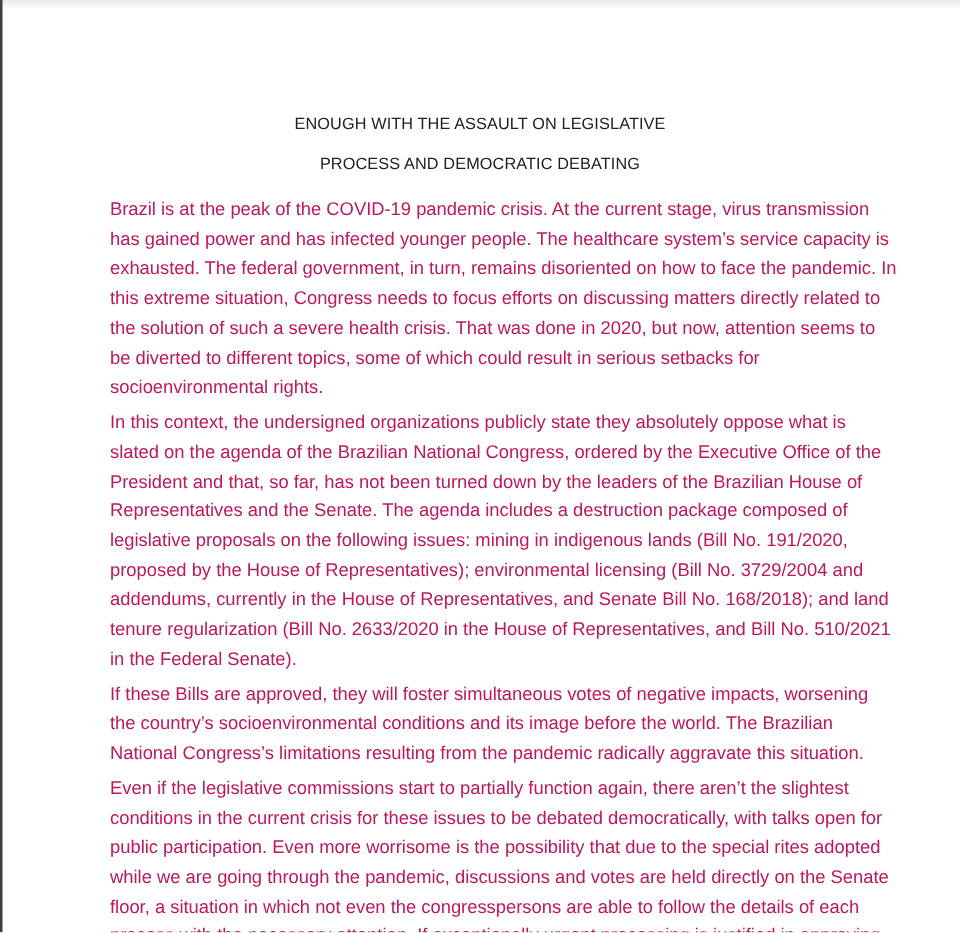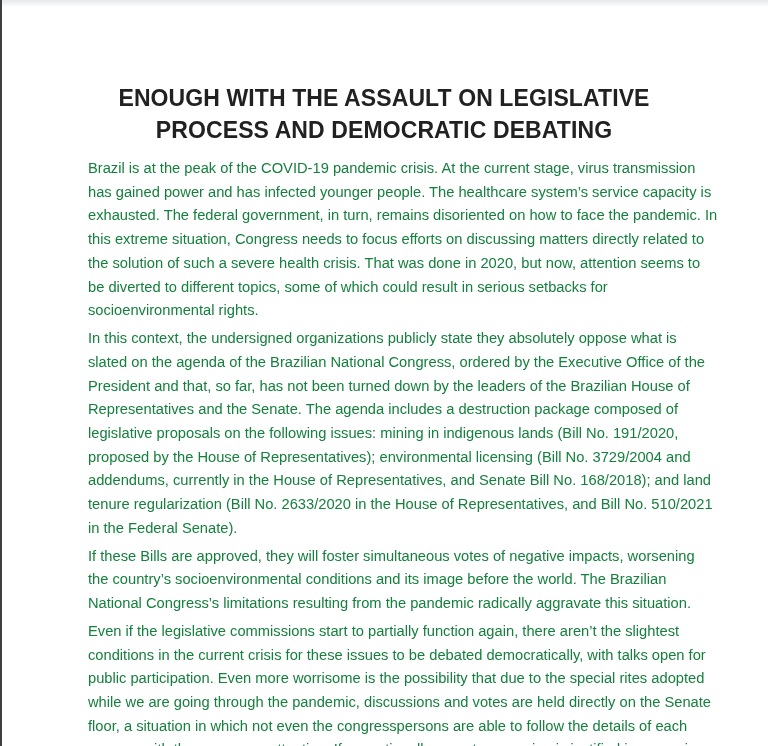--- a/index.html
+++ b/index.html
@@ -25,36 +25,36 @@
   .left-edge {
     position: absolute;
     top: 0; left: 0;
     width: 2px;
     height: 100%;
     background: #3f3f3f;
   }
   .doc-title {
     margin: 0;
     padding-top: 83px;
-    font-size: 23px;
+    font-size: 13px;
     line-height: 31.5px;
-    font-weight: bold;
+    font-weight: normal;
     letter-spacing: 0.1px;
     text-align: center;
     color: #212121;
     white-space: pre-line;
   }
   .doc-body {
     margin: 11px 0 0 88px;
   }
   .para {
     margin: 0 0 4.2px 0;
     font-size: 14.7px;
     line-height: 23.7px;
-    color: #15803d;
+    color: #be185d;
     white-space: pre-line;
   }
 </style>
 </head>
 <body>
 
 <div class="page">
   <div class="top-shade"></div>
   <div class="left-edge"></div>
 

